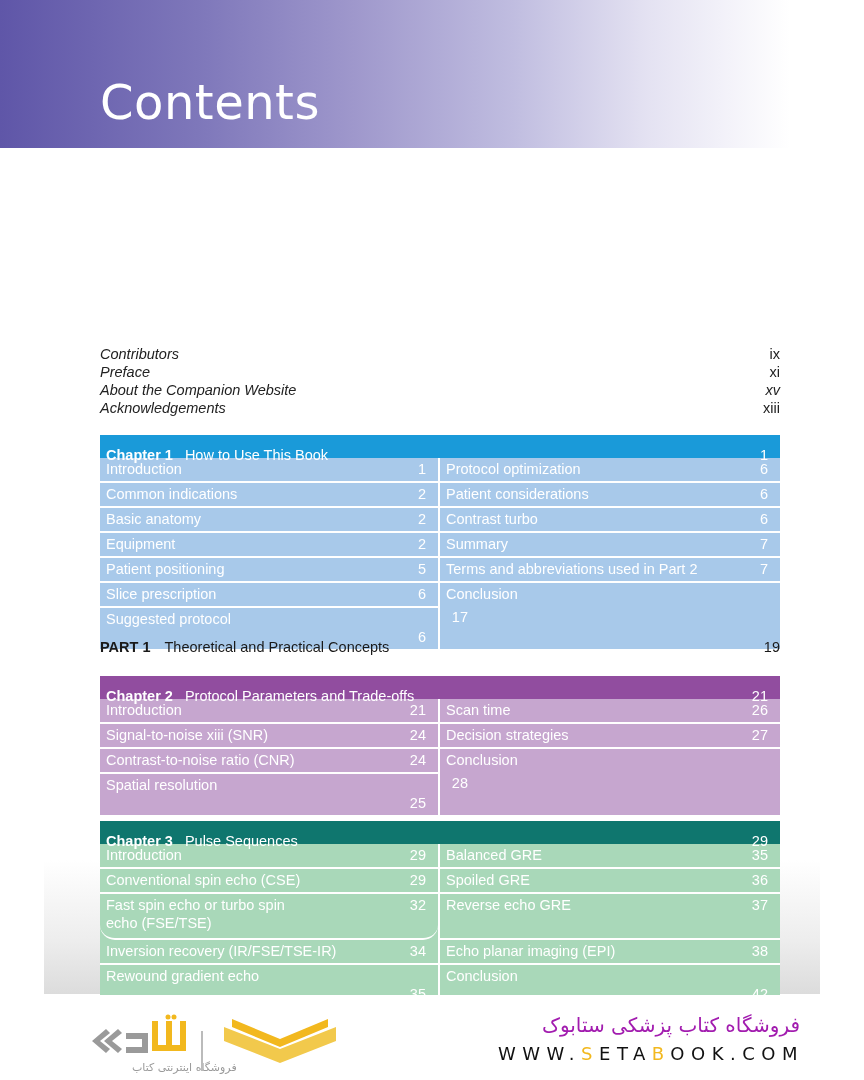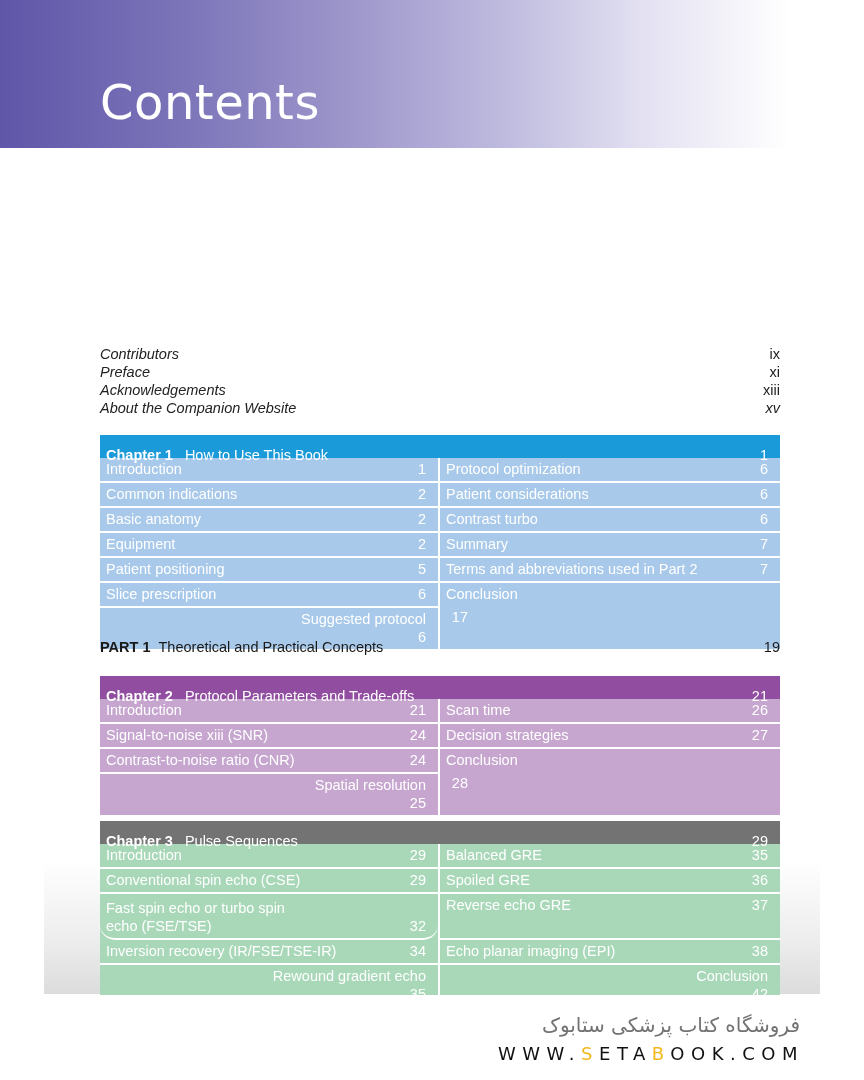--- a/index.html
+++ b/index.html
@@ -25,45 +25,45 @@
   .fm-row { display: flex; justify-content: space-between; height: 18px; line-height: 18px; font-size: 14.5px; font-style: italic; color: #222; }
   .fm-row .pg { font-style: normal; }
   .fm-row .pg.italic { font-style: italic; }
 
   .chapter { position: absolute; left: 100px; width: 680px; font-size: 14.5px; }
   .ch-header { display: flex; justify-content: space-between; align-items: center; height: 23px; padding: 16px 12px 0 6px; color: #fff; }
   .ch-header .lbl b { font-weight: bold; margin-right: 12px; }
   .ch-body { display: flex; }
   .col { width: 340px; }
   .col.left { border-right: 2px solid #ffffff; }
-  .entry { display: flex; justify-content: space-between; align-items: flex-end; padding: 2px 12px 3px 6px; color: #ffffff; border-bottom: 2px solid #ffffff; min-height: 23px; line-height: 18px; }
+  .entry { display: flex; justify-content: space-between; padding: 2px 12px 3px 6px; color: #ffffff; border-bottom: 2px solid #ffffff; min-height: 23px; line-height: 18px; }
   .entry .t { flex: 1; }
   .entry .p { text-align: right; min-width: 22px; }
   .entry.tall { min-height: 46px; border-radius: 15px; }
   .entry.tall-top { min-height: 46px; align-items: flex-start; }
   .entry.last { border-bottom: none; flex-direction: column; }
 
   #ch1 { top: 435px; }
   #ch1 .ch-header { background: #1a9ad9; }
   #ch1 .ch-body { background: #a8c9ea; }
 
   #ch2 { top: 676px; }
   #ch2 .ch-header { background: #914d9f; }
   #ch2 .ch-body { background: #c6a6cf; }
 
   #ch3 { top: 821px; }
-  #ch3 .ch-header { background: #737373; }
+  #ch3 .ch-header { background: #0f766e; }
   #ch3 .ch-body { background: #a9d8b9; }
 
   .part { position: absolute; left: 100px; top: 639px; width: 680px; display: flex; justify-content: space-between; font-size: 14.5px; color: #1a1a1a; }
-  .part b { font-weight: bold; margin-right: 8px; }
+  .part b { font-weight: bold; margin-right: 14px; }
 
   .footer { position: absolute; left: 0; top: 995px; width: 864px; height: 85px; background: #fff; }
   .logo { position: absolute; left: 84px; top: 16px; width: 260px; height: 64px; }
-  .store-name { position: absolute; right: 64px; top: 18px; font-family: "DejaVu Sans", sans-serif; font-size: 20px; color: #737373; direction: rtl; }
+  .store-name { position: absolute; right: 64px; top: 18px; font-family: "DejaVu Sans", sans-serif; font-size: 20px; color: #a21caf; direction: rtl; }
   .store-url { position: absolute; right: 60px; top: 48px; font-family: "DejaVu Sans", sans-serif; font-size: 18px; letter-spacing: 6.5px; color: #111; }
   .store-url .hl { color: #f2b81e; }
 </style>
 </head>
 <body>
 
 <div class="banner">
   <h1 class="banner-title">Contents</h1>
 </div>
 
@@ -72,26 +72,26 @@
 <div class="frontmatter">
   <div class="fm-row">
     <span>Contributors</span>
     <span class="pg">ix</span>
   </div>
   <div class="fm-row">
     <span>Preface</span>
     <span class="pg">xi</span>
   </div>
   <div class="fm-row">
+    <span>About the Companion Website</span>
+    <span class="pg italic">xv</span>
+  </div>
+  <div class="fm-row">
     <span>Acknowledgements</span>
     <span class="pg">xiii</span>
-  </div>
-  <div class="fm-row">
-    <span>About the Companion Website</span>
-    <span class="pg italic">xv</span>
   </div>
 </div>
 
 <div class="chapter" id="ch1">
   <div class="ch-header">
     <span class="lbl"><b>Chapter 1</b><span>How to Use This Book</span></span>
     <span>1</span>
   </div>
   <div class="ch-body">
     <div class="col left">
@@ -246,15 +246,33 @@
         </div>
       <div class="entry last">
           <span class="t">Conclusion</span>
           <span class="p">42</span>
         </div>
     </div>
   </div>
 </div>
 
 <div class="footer">
+  <div class="logo">
+    <svg width="260" height="64" viewBox="0 0 260 64">
+
+      <path d="M22 18 L8 30 L22 42 L26 38 L16 30 L26 22 Z" fill="#9a9a9a"></path>
+      <path d="M34 18 L20 30 L34 42 L38 38 L28 30 L38 22 Z" fill="#9a9a9a"></path>
+
+      <path d="M42 22 h22 v20 h-22 v-6 h16 v-8 h-16 z" fill="#9a9a9a"></path>
+      <path d="M68 10 h6 v24 h8 v-24 h6 v24 h8 v-24 h6 v30 h-34 z" fill="#f2b81e"></path>
+      <circle cx="84" cy="6" r="2.5" fill="#f2b81e"></circle>
+      <circle cx="90" cy="6" r="2.5" fill="#f2b81e"></circle>
+      <text x="48" y="60" font-family="DejaVu Sans, sans-serif" font-size="11" fill="#9a9a9a">فروشگاه اینترنتی کتاب</text>
+
+      <rect x="117" y="20" width="2" height="40" fill="#bbbbbb"></rect>
+
+      <path d="M140 16 L196 38 L252 16 L252 30 L196 52 L140 30 Z" fill="#f2c94c"></path>
+      <path d="M148 8 L196 28 L244 8 L244 16 L196 36 L148 16 Z" fill="#f2b81e"></path>
+    </svg>
+  </div>
   <div class="store-name">فروشگاه کتاب پزشکی ستابوک</div>
   <div class="store-url"><span>WWW.</span><span class="hl">S</span><span>ETA</span><span class="hl">B</span><span>OOK.COM</span></div>
 </div>
 
 </body></html>

